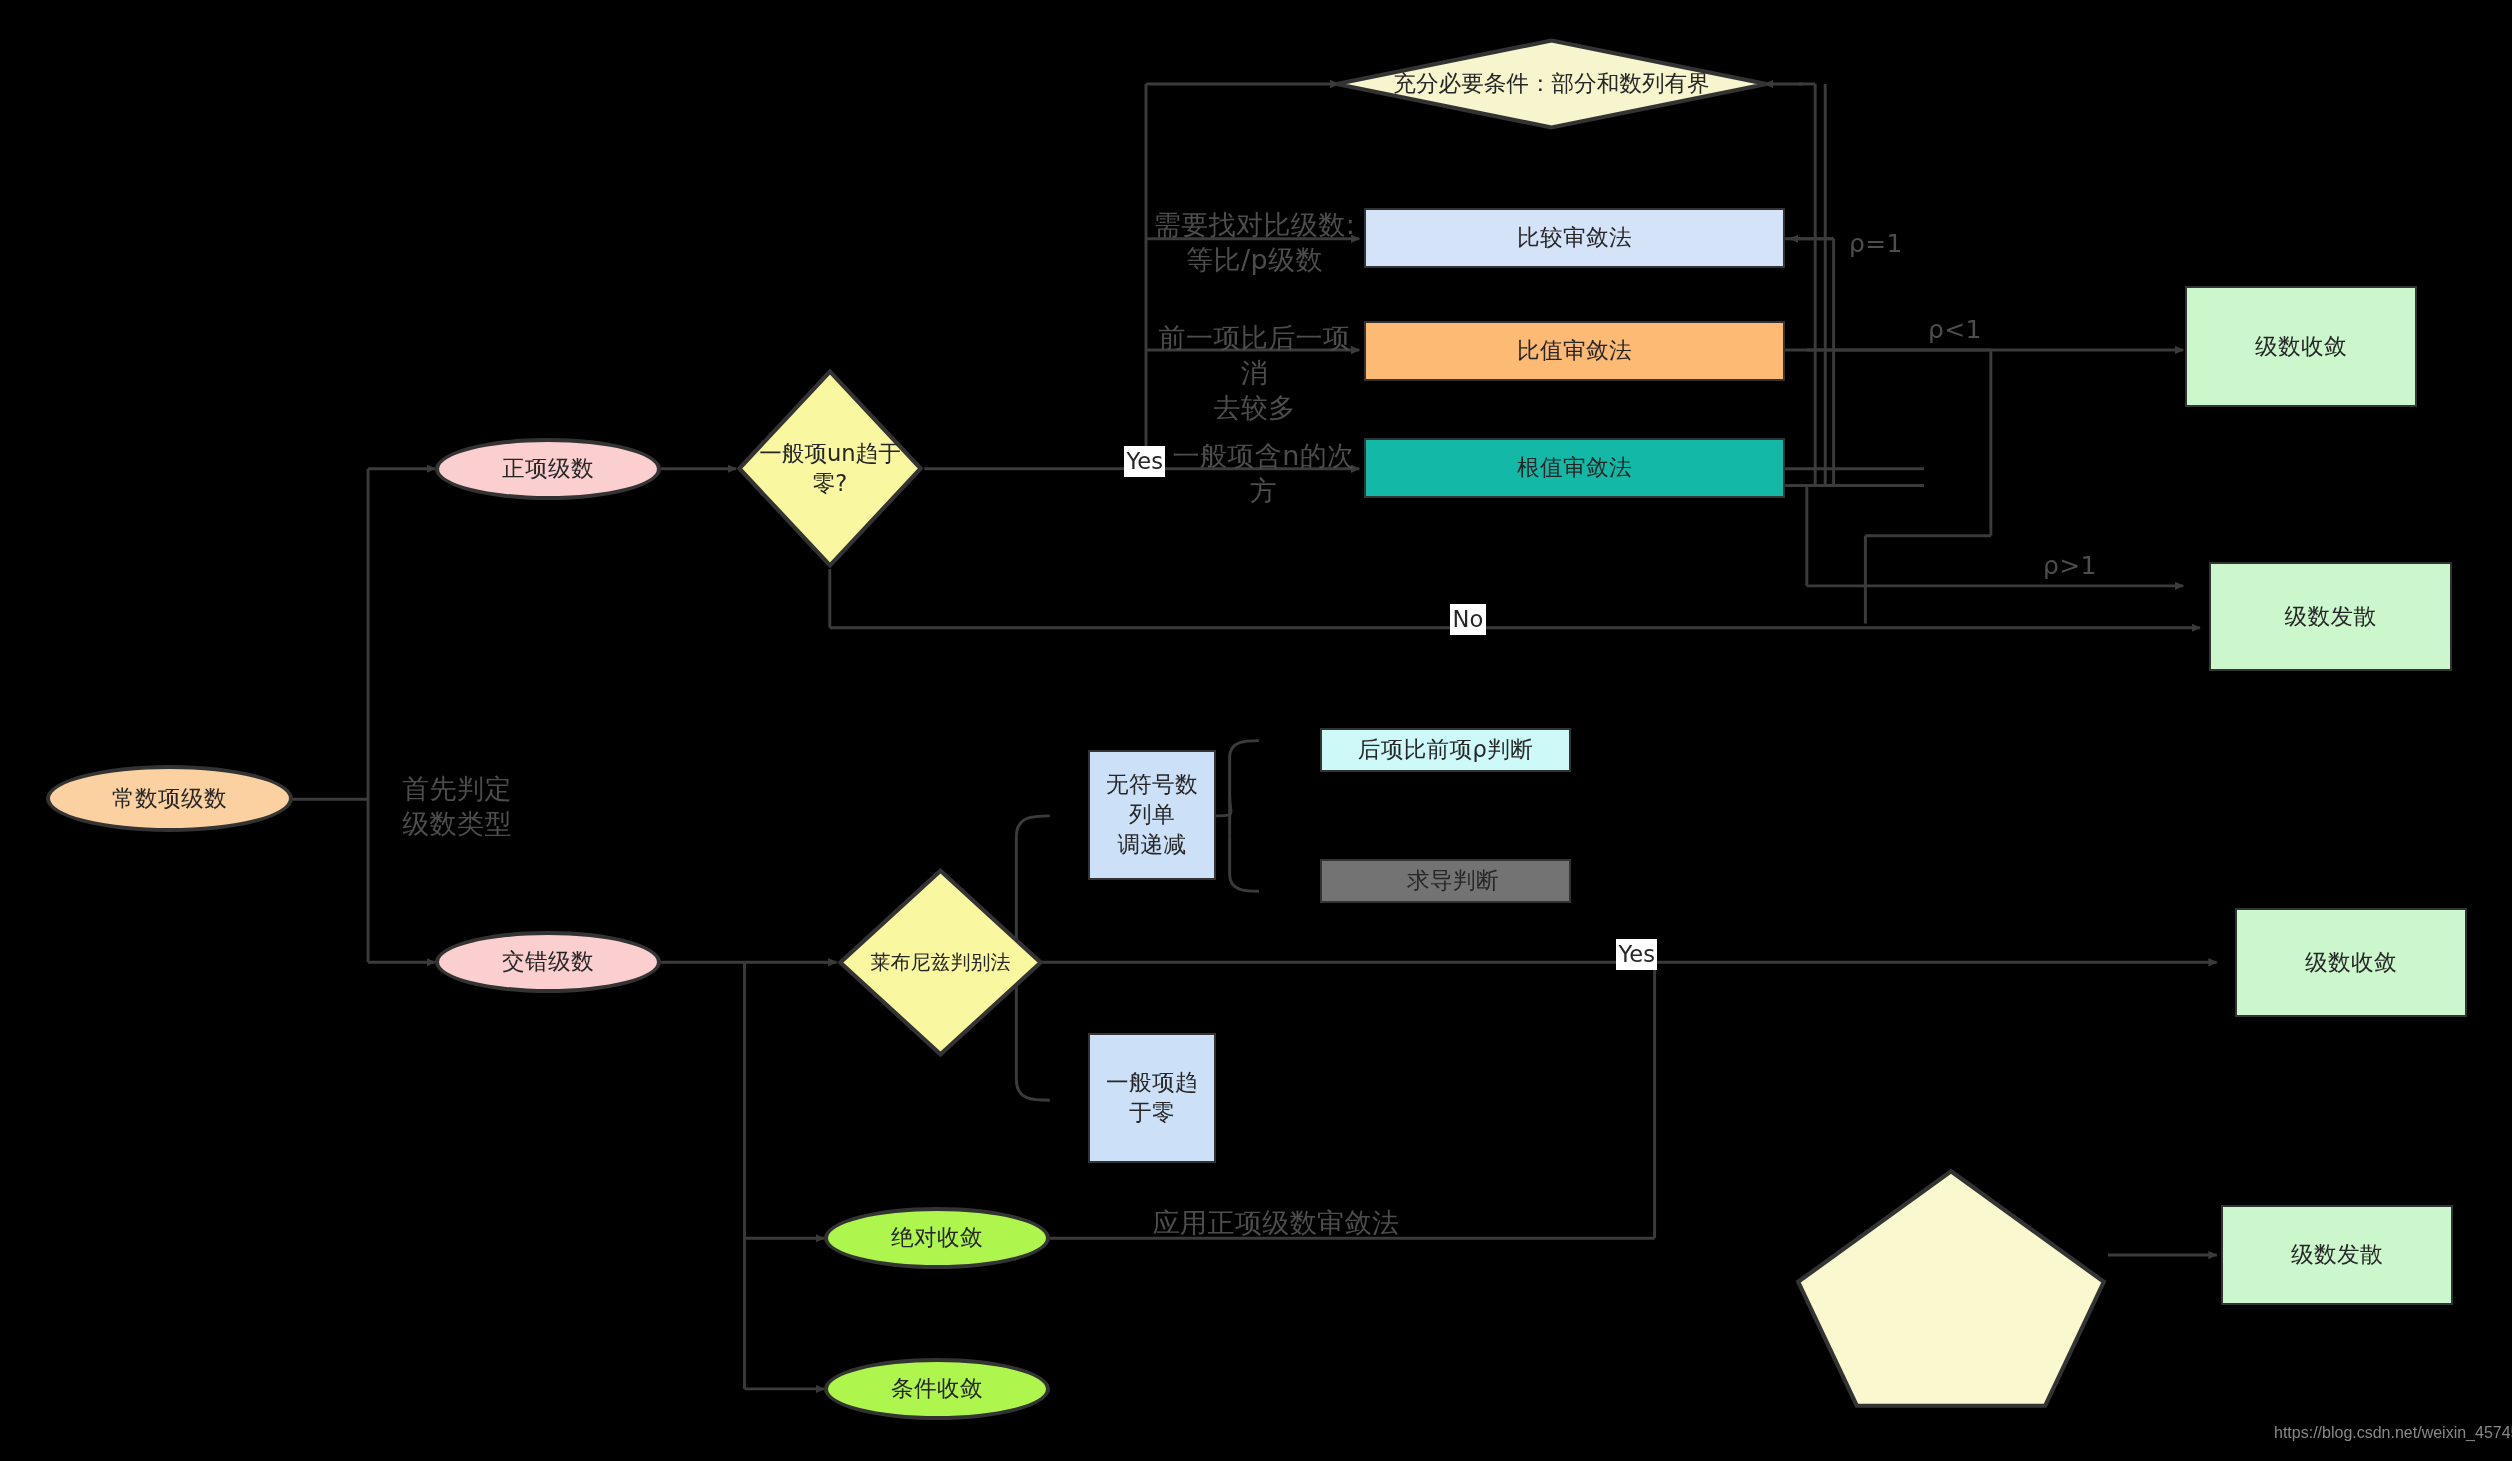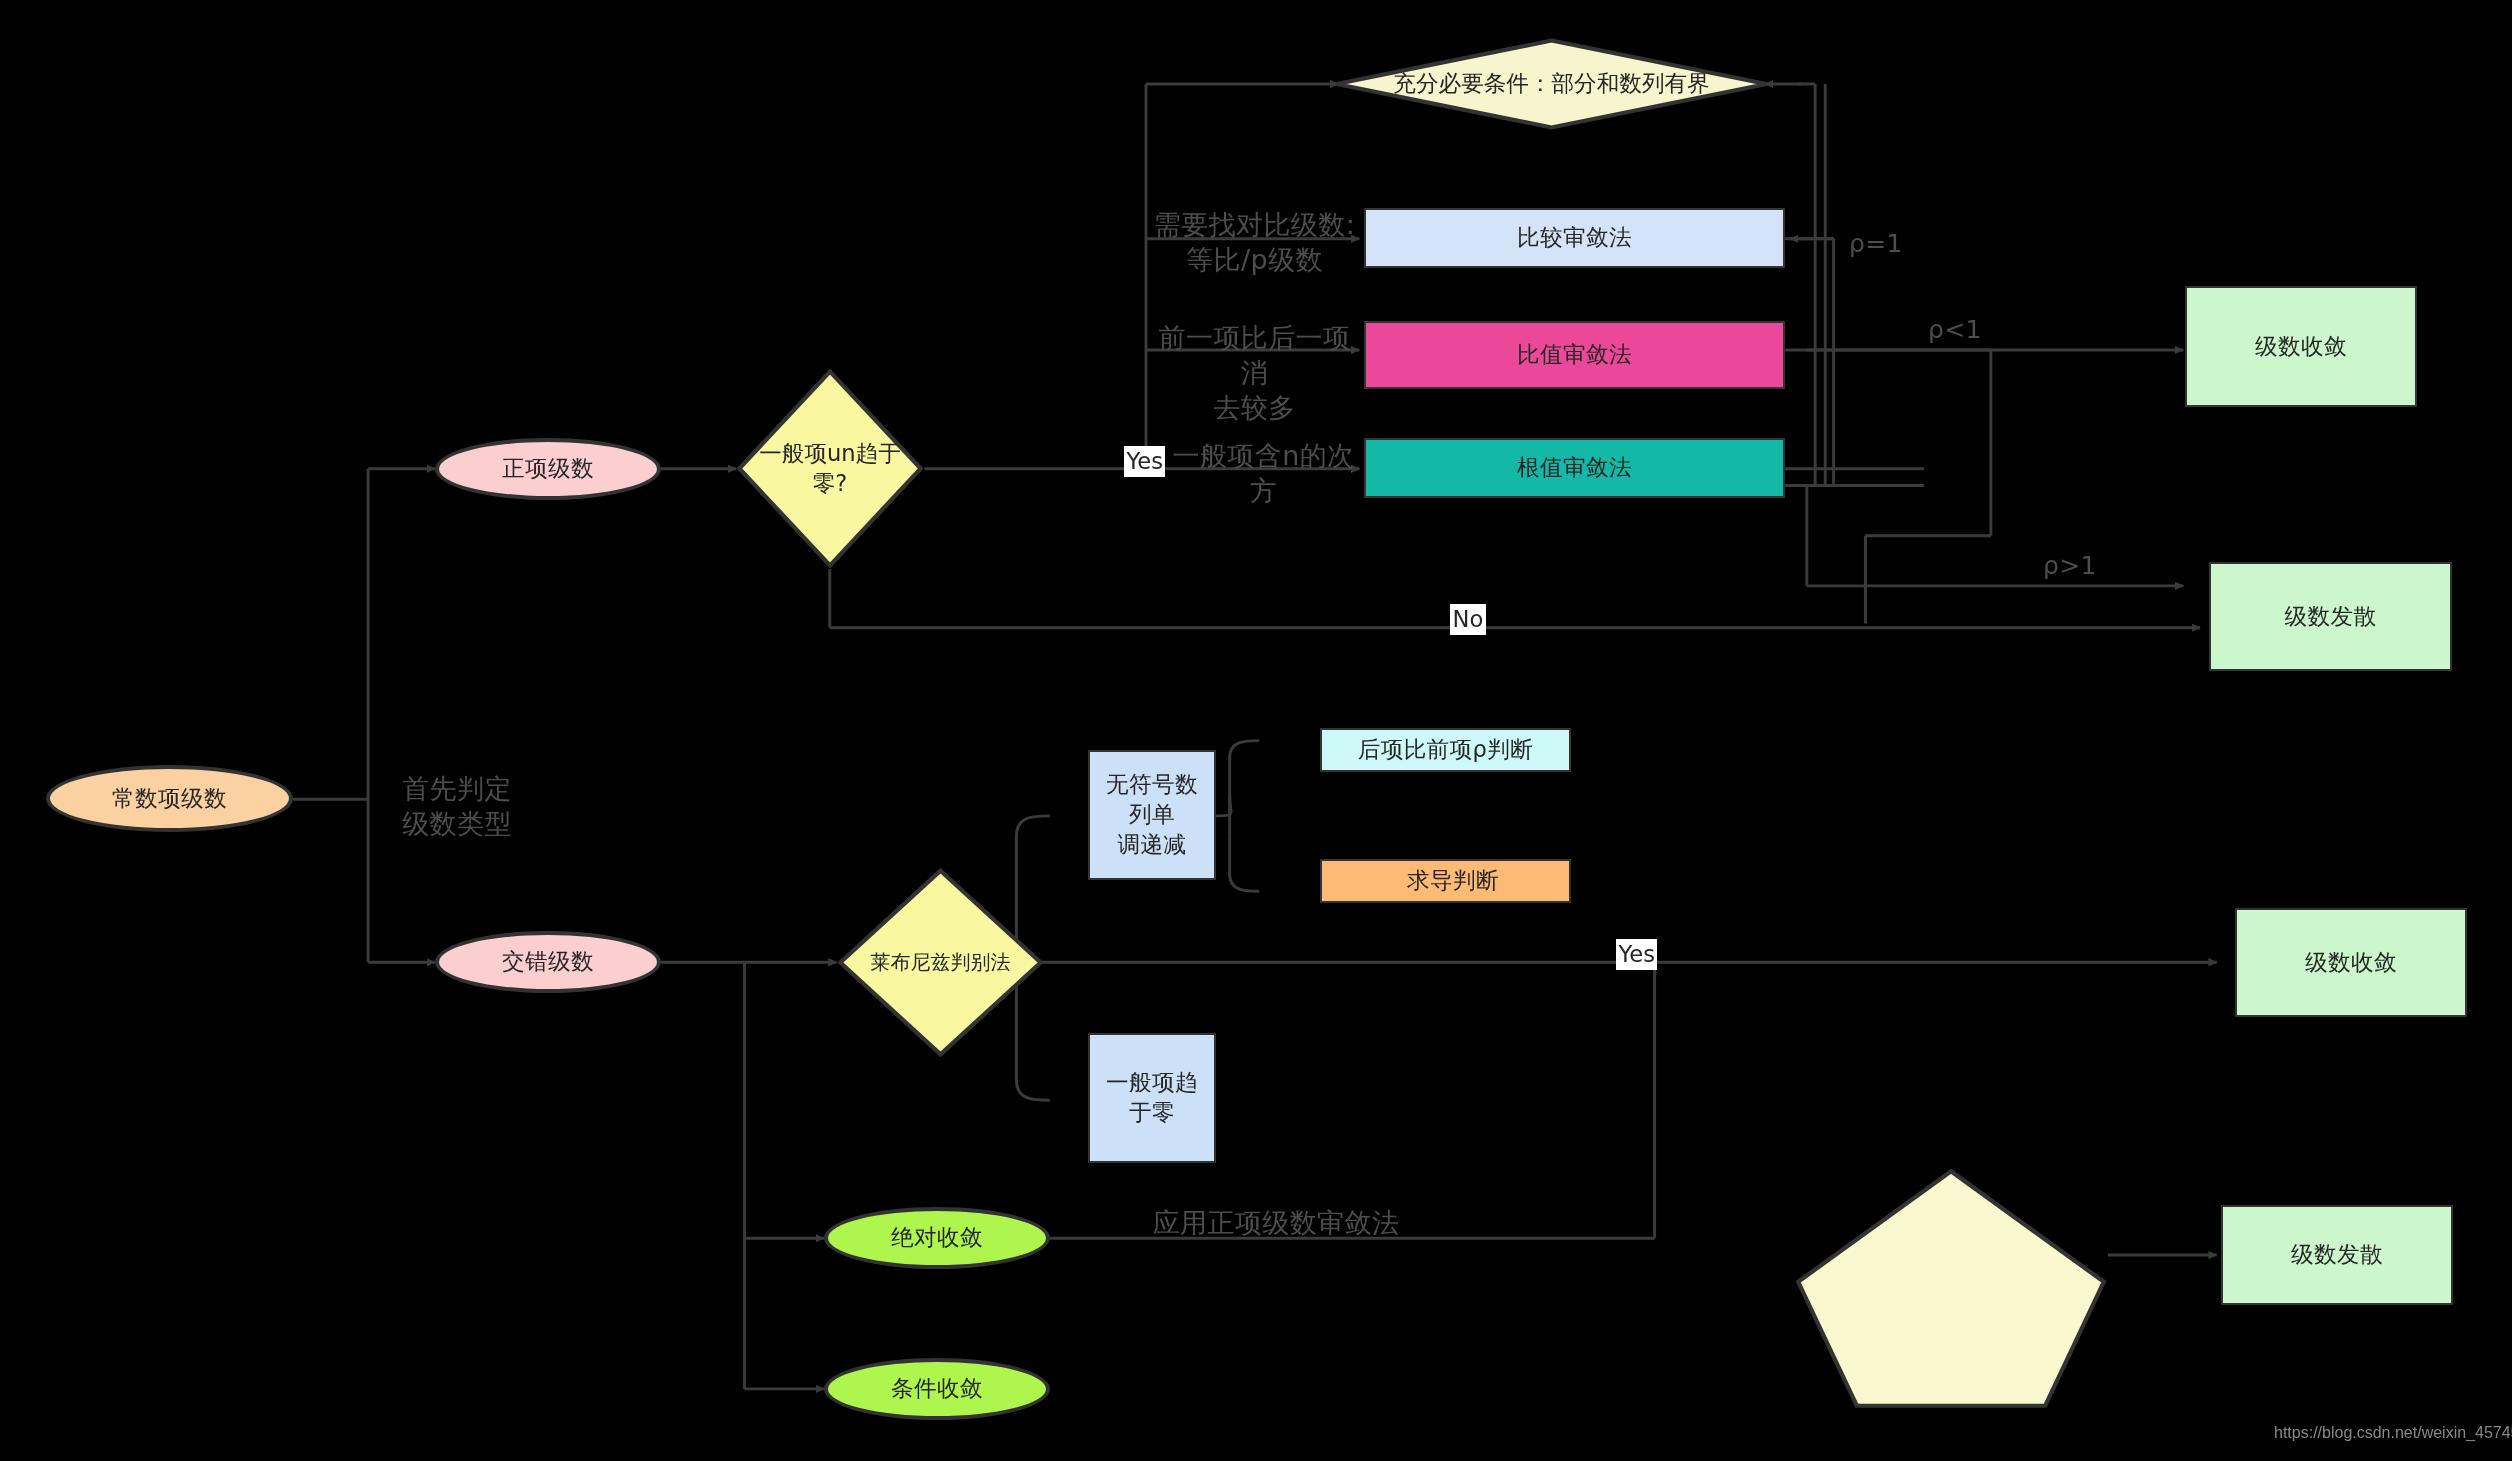--- a/index.html
+++ b/index.html
@@ -219,21 +219,21 @@
     <svg width="435" height="92" viewBox="0 0 520 110">
       <polygon points="260,3 517,55 260,107 3,55" fill="#f7f5cd" stroke="#333333" stroke-width="5"></polygon>
     </svg>
     <div class="dtext">充分必要条件：部分和数列有界</div>
   </div>
 
   <div class="node rect" style="left:1364px; top:208px; width:421px; height:60px; background:#d4e3f8;">
     <span class="lbl">比较审敛法</span>
   </div>
 
-  <div class="node rect" style="left:1364px; top:321px; width:421px; height:68px; background:#ec4899;">
+  <div class="node rect" style="left:1364px; top:321px; width:421px; height:60px; background:#fdba74;">
     <span class="lbl">比值审敛法</span>
   </div>
 
   <div class="node rect" style="left:1364px; top:438px; width:421px; height:60px; background:#14b8a6;">
     <span class="lbl">根值审敛法</span>
   </div>
 
   <div class="node rect" style="left:2185px; top:286px; width:232px; height:121px; background:#ccf7cd;">
     <span class="lbl">级数收敛</span>
   </div>
@@ -255,21 +255,21 @@
   </div>
 
   <div class="node rect" style="left:1088px; top:1033px; width:128px; height:130px; background:#cce0f8;">
     <span class="lbl">一般项趋于零</span>
   </div>
 
   <div class="node rect" style="left:1320px; top:728px; width:251px; height:44px; background:#cdfaf9;">
     <span class="lbl">后项比前项ρ判断</span>
   </div>
 
-  <div class="node rect" style="left:1320px; top:859px; width:251px; height:44px; background:#fdba74;padding-left:15px;">
+  <div class="node rect" style="left:1320px; top:859px; width:251px; height:44px; background:#737373;padding-left:15px;">
     <span class="lbl">求导判断</span>
   </div>
 
   <div class="node ellipse" style="left:824px; top:1207px; width:226px; height:62px; background:#aef64d;">
     <span class="lbl">绝对收敛</span>
   </div>
 
   <div class="node ellipse" style="left:824px; top:1358px; width:226px; height:62px; background:#aef64d;">
     <span class="lbl">条件收敛</span>
   </div>

